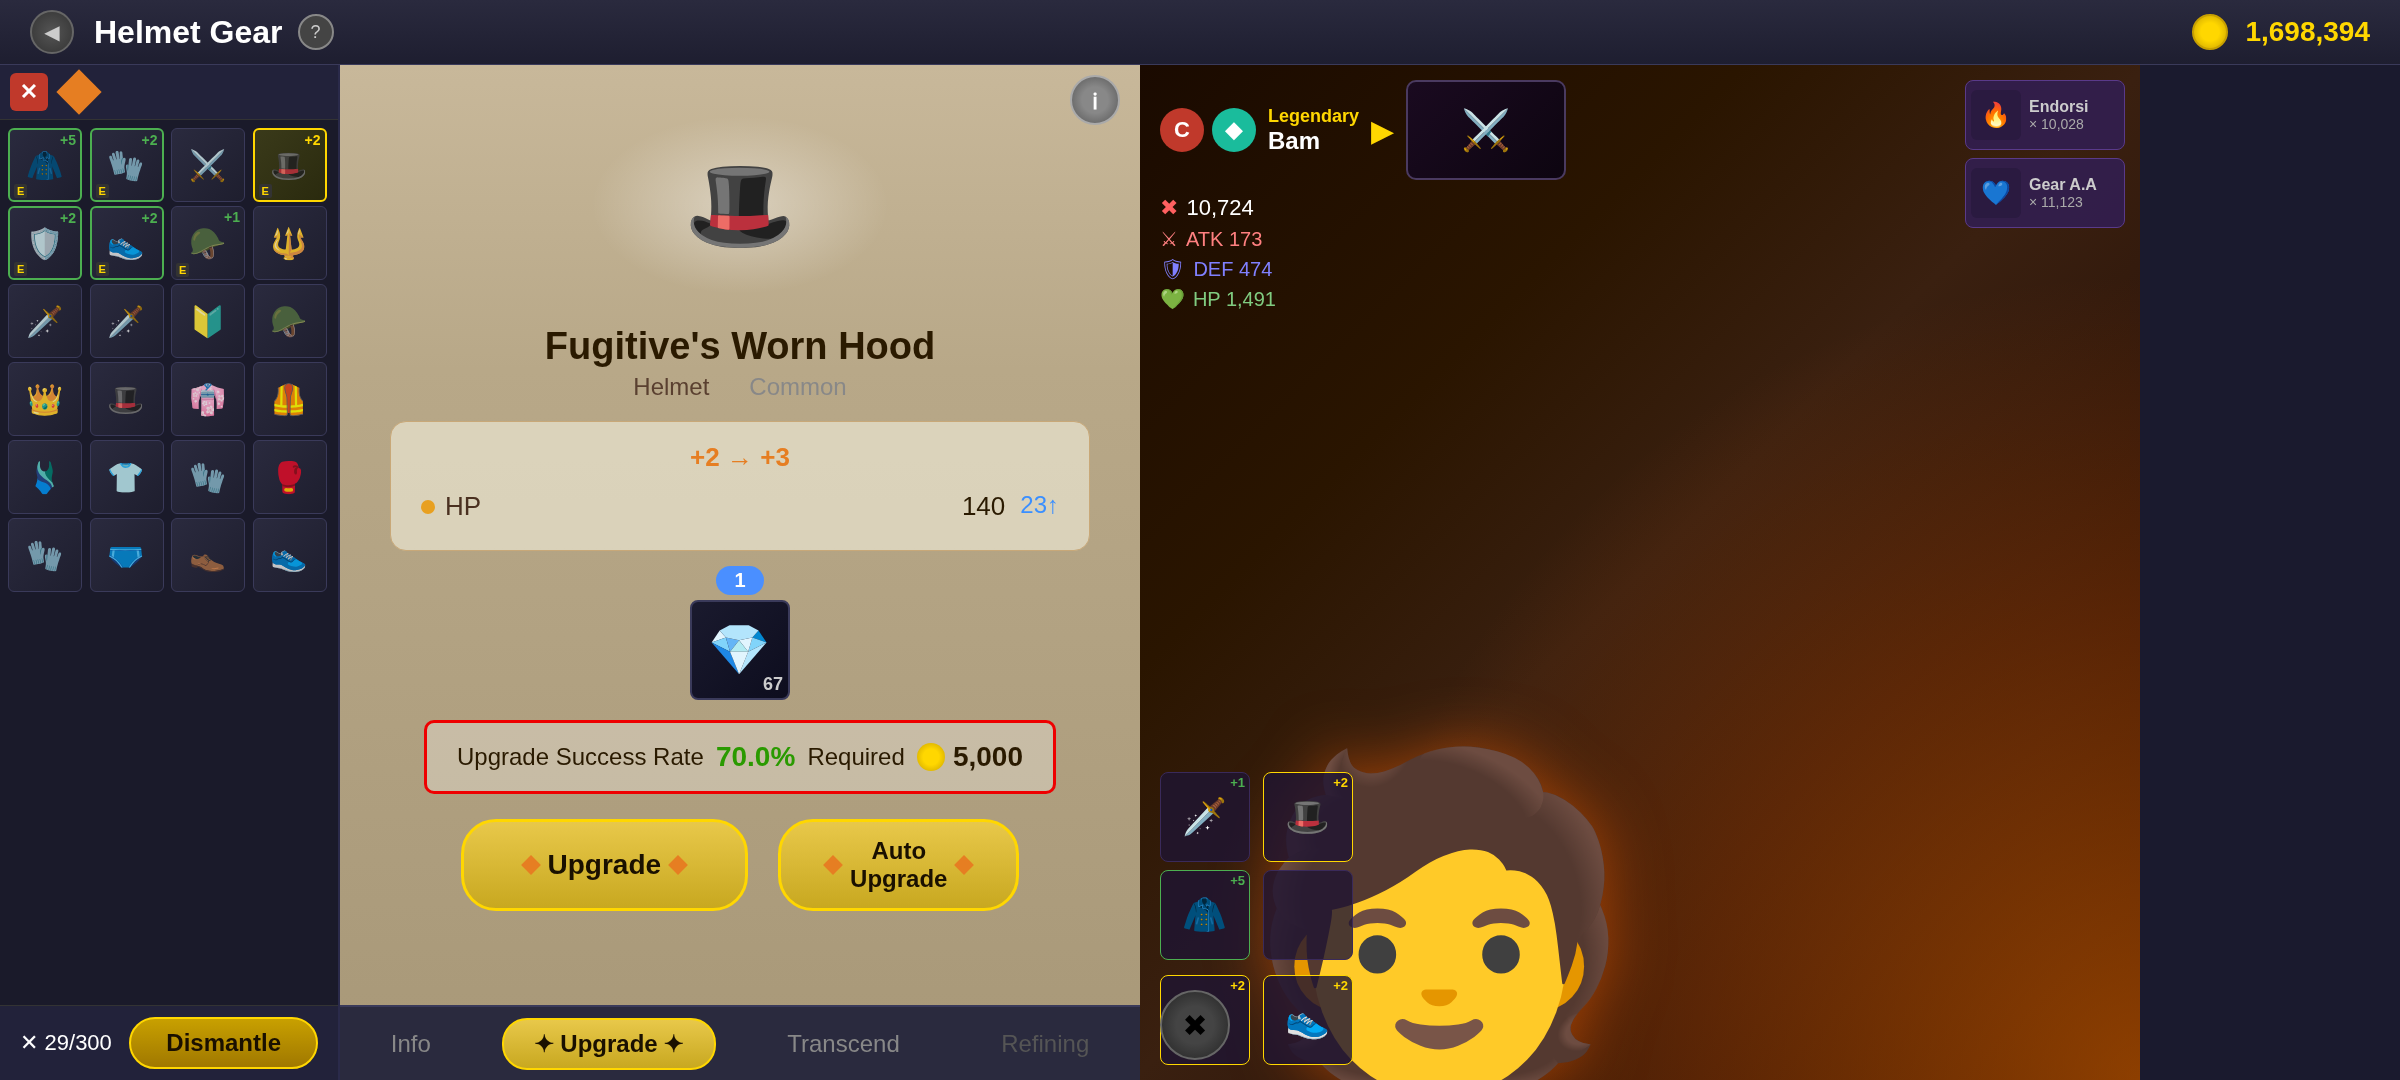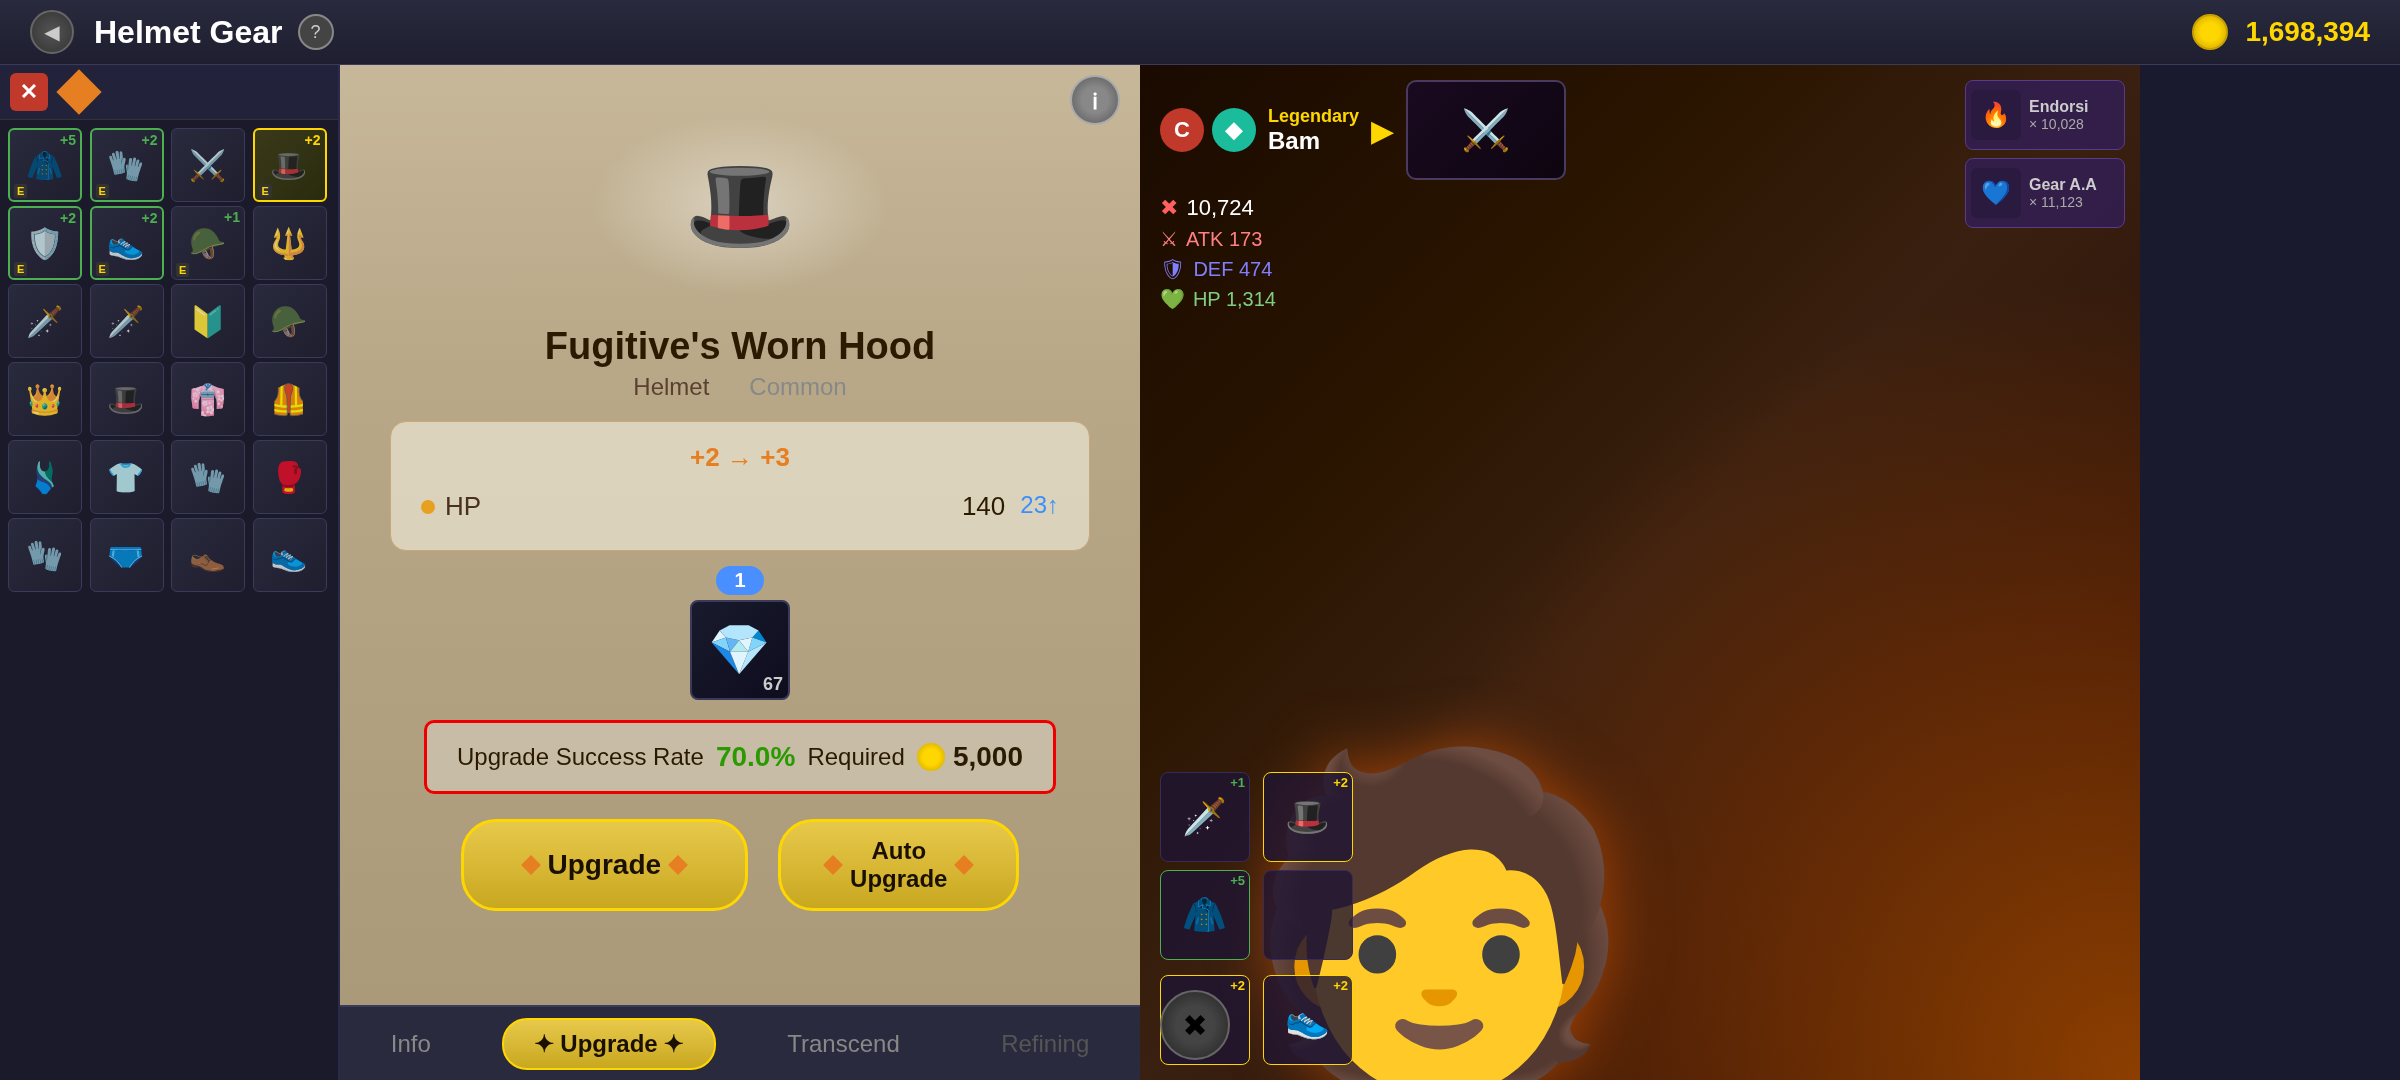--- a/index.html
+++ b/index.html
@@ -609,20 +609,24 @@
       <span class="gear-icon">🩲</span>
     </div>
     <div class="gear-slot">
       <span class="gear-icon">👞</span>
     </div>
     <div class="gear-slot">
       <span class="gear-icon">👟</span>
     </div>
   </div>
 
+  <div class="dismantle-bar">
+    <span class="dismantle-count">✕ 29/300</span>
+    <button class="dismantle-btn">Dismantle</button>
+  </div>
 </div>
 
 <div class="center-panel">
   <div class="item-display">
     <div class="info-btn">ℹ</div>
     <div class="item-image-area">
       <div class="item-glow"></div>
       <span class="item-hood">🎩</span>
     </div>
     <div class="item-name">Fugitive's Worn Hood</div>
@@ -727,21 +731,21 @@
       <div style="display:flex; align-items:center; gap:8px; color:#ff8080; font-size:20px; margin-bottom:6px;">
         <span>⚔</span>
         <span>ATK 173</span>
       </div>
       <div style="display:flex; align-items:center; gap:8px; color:#8080ff; font-size:20px; margin-bottom:6px;">
         <span>🛡</span>
         <span>DEF 474</span>
       </div>
       <div style="display:flex; align-items:center; gap:8px; color:#80cc80; font-size:20px; margin-bottom:6px;">
         <span>💚</span>
-        <span>HP 1,314</span>
+        <span>HP 1,491</span>
       </div>
     </div>
 
     <div style="position:absolute; top:15px; right:15px; display:flex; flex-direction:column; gap:8px;">
       <div class="party-card">
         <div class="party-avatar">
           <span>🔥</span>
         </div>
         <div class="party-info">
           <div class="party-name">Endorsi</div>

